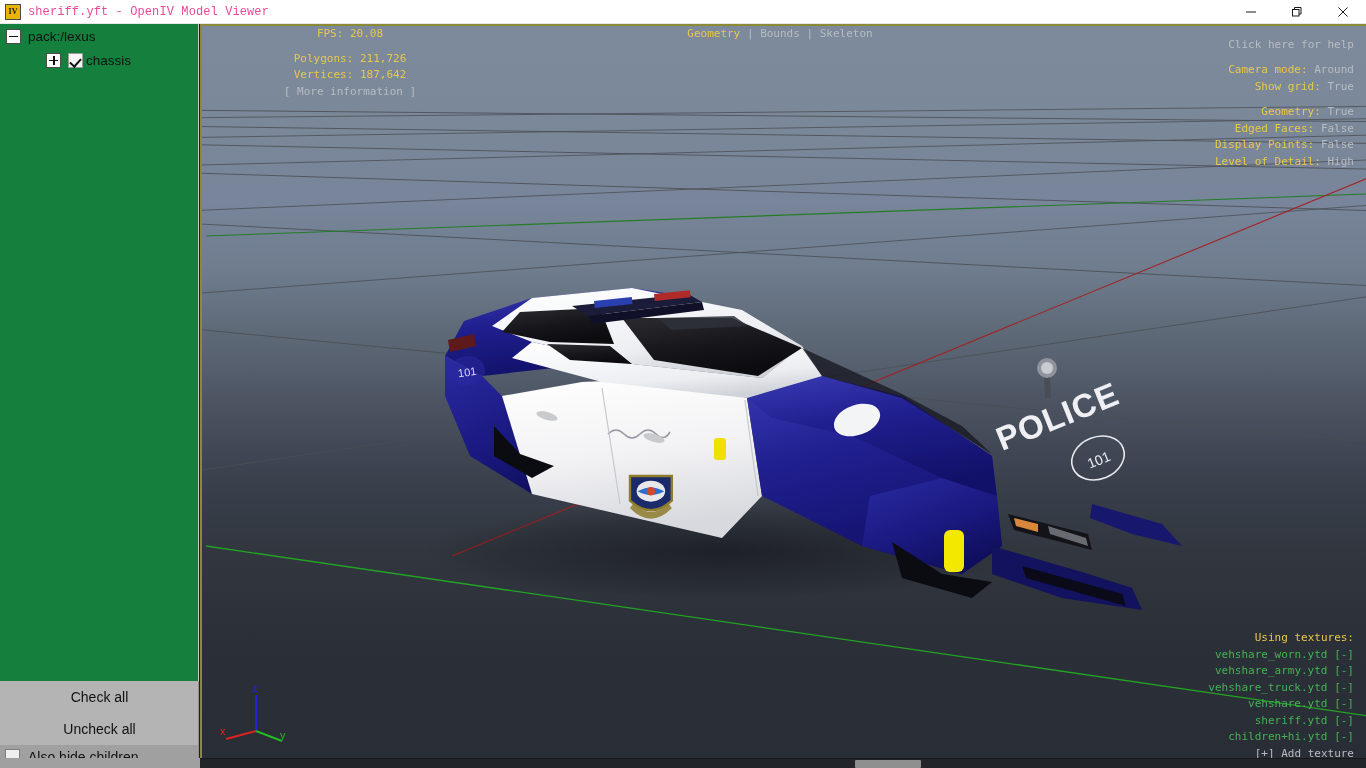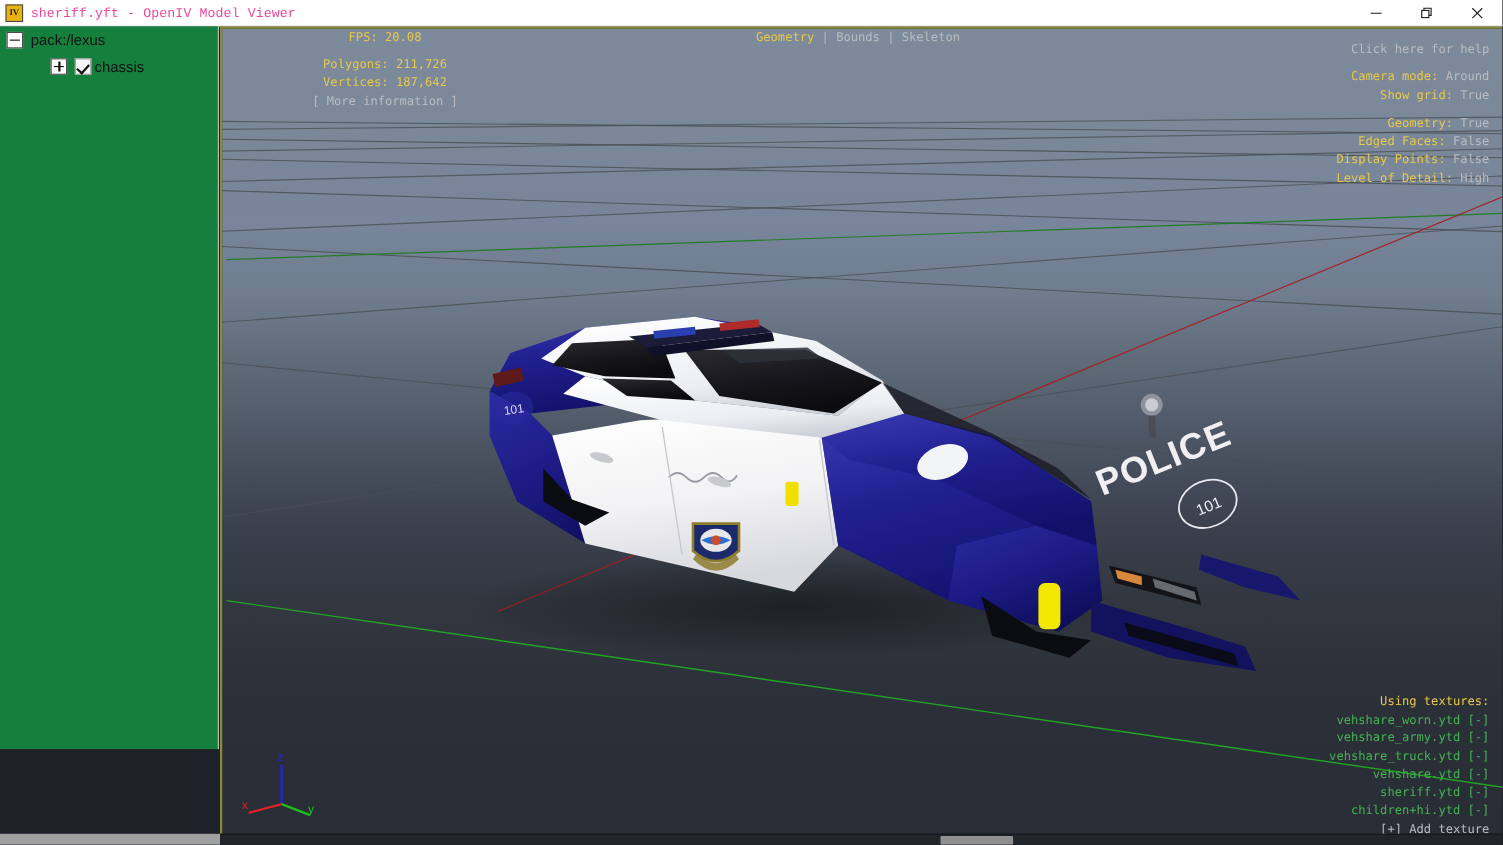--- a/index.html
+++ b/index.html
@@ -180,20 +180,28 @@
       <span class="expander"></span>
       <span class="tree-label">pack:/lexus</span>
     </div>
     <div class="tree-row lvl2">
       <span class="expander plus"></span>
       <span class="tree-check checked"></span>
       <span class="tree-label">chassis</span>
     </div>
   </div>
 
+  <div id="tree-actions">
+    <div class="action-btn">Check all</div>
+    <div class="action-btn">Uncheck all</div>
+  </div>
+  <div id="hide-children-row">
+    <span id="hide-children-box"></span>
+    <span id="hide-children-label">Also hide children</span>
+  </div>
   <div id="bottom-left-strip"></div>
 
   <div id="viewport">
     <svg id="vp-svg" viewBox="0 0 1166 734" preserveAspectRatio="none">
       <defs>
         <linearGradient id="bodyBlue" x1="0" y1="0" x2="0.3" y2="1">
           <stop offset="0%" stop-color="#3a3ab4"></stop>
           <stop offset="45%" stop-color="#201f8f"></stop>
           <stop offset="100%" stop-color="#12116a"></stop>
         </linearGradient>

